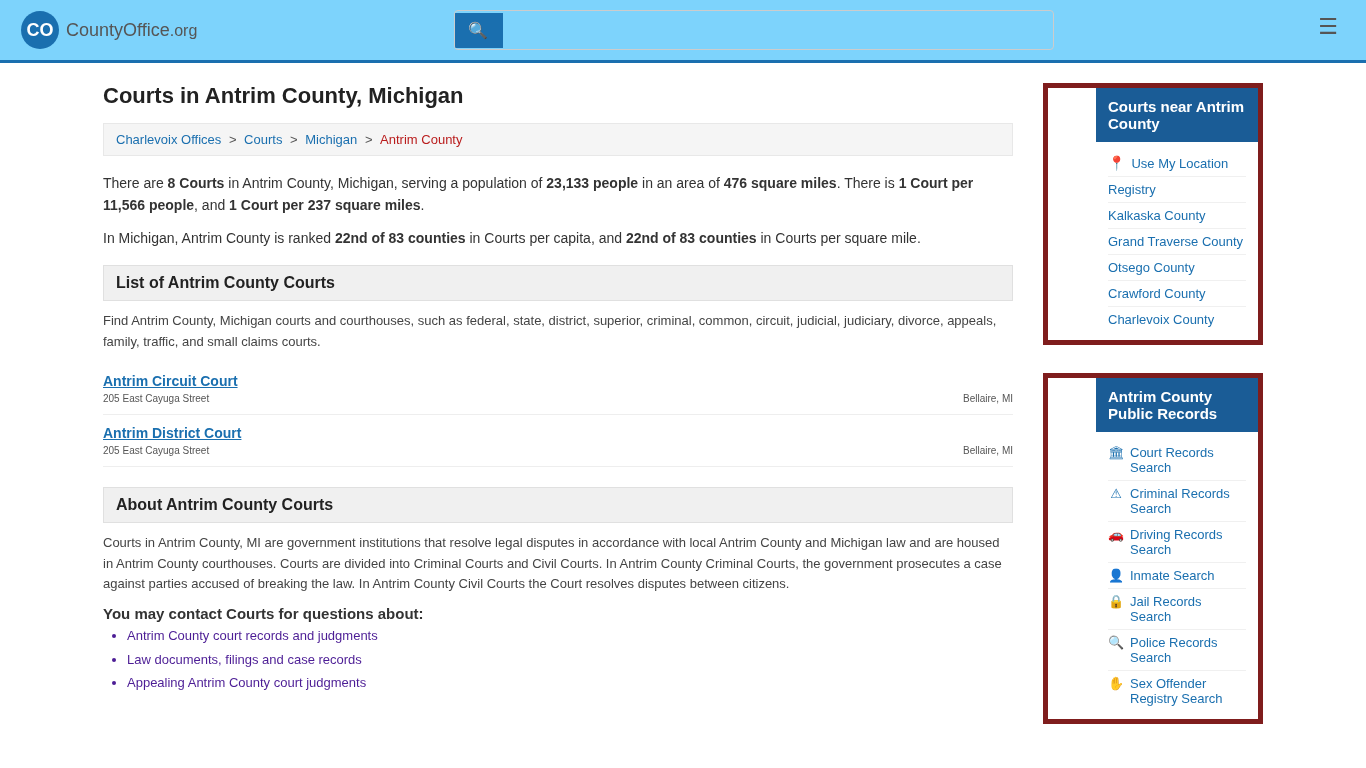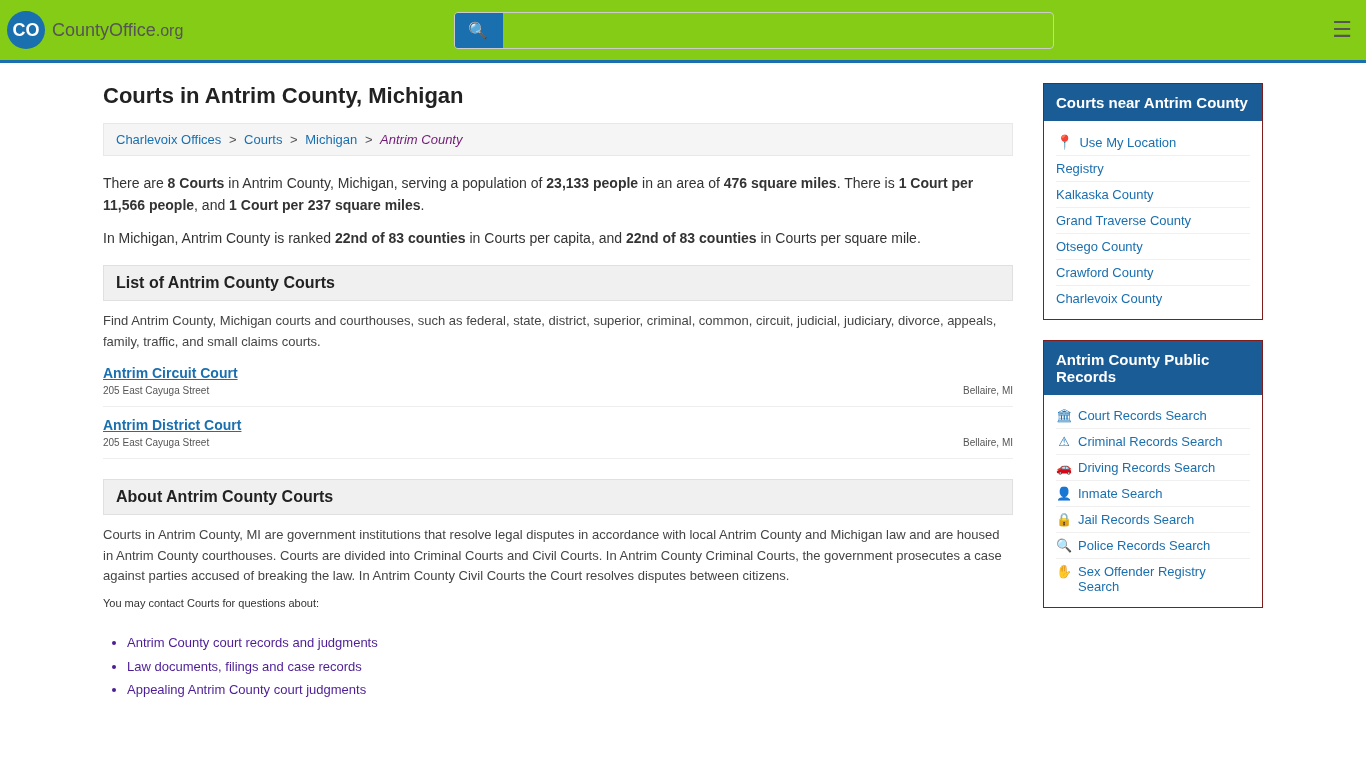--- a/index.html
+++ b/index.html
@@ -1,24 +1,23 @@
 <!DOCTYPE html>
 <html><head>
   <meta charset="utf-8">
   <style>
     * { box-sizing: border-box; margin: 0; padding: 0; }
     body { font-family: Arial, sans-serif; font-size: 14px; color: #333; background: #fff; }
 
     
     #header {
-      background: #84cc16;
+      background: #7dd3fc;
       border-bottom: 3px solid #1a6faf;
-      padding: 10px 6px;
-      display: flex;
-      align-items: center;
+      padding: 10px 20px;
+      display: flex;
       justify-content: space-between;
     }
     #logo-area {
       display: flex;
       align-items: center;
       gap: 6px;
     }
     #logo-icon {
       width: 40px;
       height: 40px;
@@ -146,44 +145,45 @@
     }
 
     
     .about-para {
       font-size: 13px;
       line-height: 1.6;
       margin-bottom: 10px;
       color: #444;
     }
     .contact-heading {
-      font-size: 11px;
-      font-weight: normal;
-      margin-bottom: 22px;
+      font-size: 15px;
+      font-weight: bold;
+      margin-bottom: 2px;
     }
     .bullet-list {
       list-style: disc;
       padding-left: 24px;
       font-size: 13px;
       color: #4c1d95;
       line-height: 1.8;
     }
 
     
     .sidebar-section-title {
       background: #1a5c96;
       color: #fff;
       padding: 10px 12px;
       font-size: 15px;
       font-weight: bold;
       margin-bottom: 0;
     }
     .sidebar-box {
-      border: 1px solid #7f1d1d;
-      margin-bottom: 20px;
+      border: 5px solid #7f1d1d;
+      margin-bottom: 28px;
+      padding-left: 48px;
     }
     .sidebar-box-content {
       padding: 8px 12px;
     }
     .sidebar-link {
       display: flex;
       align-items: flex-start;
       gap: 6px;
       padding: 5px 0;
       color: #1a6faf;
@@ -251,32 +251,32 @@
 
     <h1 id="page-title" style="font-size:22px;font-weight:bold;color:#222;margin-bottom:14px;">Courts in Antrim County, Michigan</h1>
 
     <div id="breadcrumb" style="background:#f5f5f5;padding:8px 12px;font-size:13px;color:#555;margin-bottom:16px;border:1px solid #e8e8e8;">
       <a href="#" style="color:#1a6faf;text-decoration:none;">Charlevoix Offices</a>
       <span> &gt; </span>
       <a href="#" style="color:#1a6faf;text-decoration:none;">Courts</a>
       <span> &gt; </span>
       <a href="#" style="color:#1a6faf;text-decoration:none;">Michigan</a>
       <span> &gt; </span>
-      <a href="#" style="color:#701a75;text-decoration:none;font-style:italic;">Antrim County</a>
+      <a href="#" style="color:#b91c1c;text-decoration:none;">Antrim County</a>
     </div>
 
     <p class="stats-para">
       There are <b>8 Courts</b> in Antrim County, Michigan, serving a population of <b>23,133 people</b> in an area of <b>476 square miles</b>. There is <b>1 Court per 11,566 people</b>, and <b>1 Court per 237 square miles</b>.
     </p>
     <p class="stats-para">
       In Michigan, Antrim County is ranked <b>22nd of 83 counties</b> in Courts per capita, and <b>22nd of 83 counties</b> in Courts per square mile.
     </p>
 
     <div class="section-header">List of Antrim County Courts</div>
-    <p style="font-size:13px;color:#444;margin-bottom:2px;line-height:1.6;">Find Antrim County, Michigan courts and courthouses, such as federal, state, district, superior, criminal, common, circuit, judicial, judiciary, divorce, appeals, family, traffic, and small claims courts.</p>
+    <p style="font-size:13px;color:#444;margin-bottom:10px;line-height:1.6;">Find Antrim County, Michigan courts and courthouses, such as federal, state, district, superior, criminal, common, circuit, judicial, judiciary, divorce, appeals, family, traffic, and small claims courts.</p>
 
     <div>
       <div class="court-entry">
         <a class="court-name">Antrim Circuit Court</a>
         <div class="court-address-row">
           <span>205 East Cayuga Street</span>
           <span>Bellaire, MI</span>
         </div>
       </div>
       <div class="court-entry">

